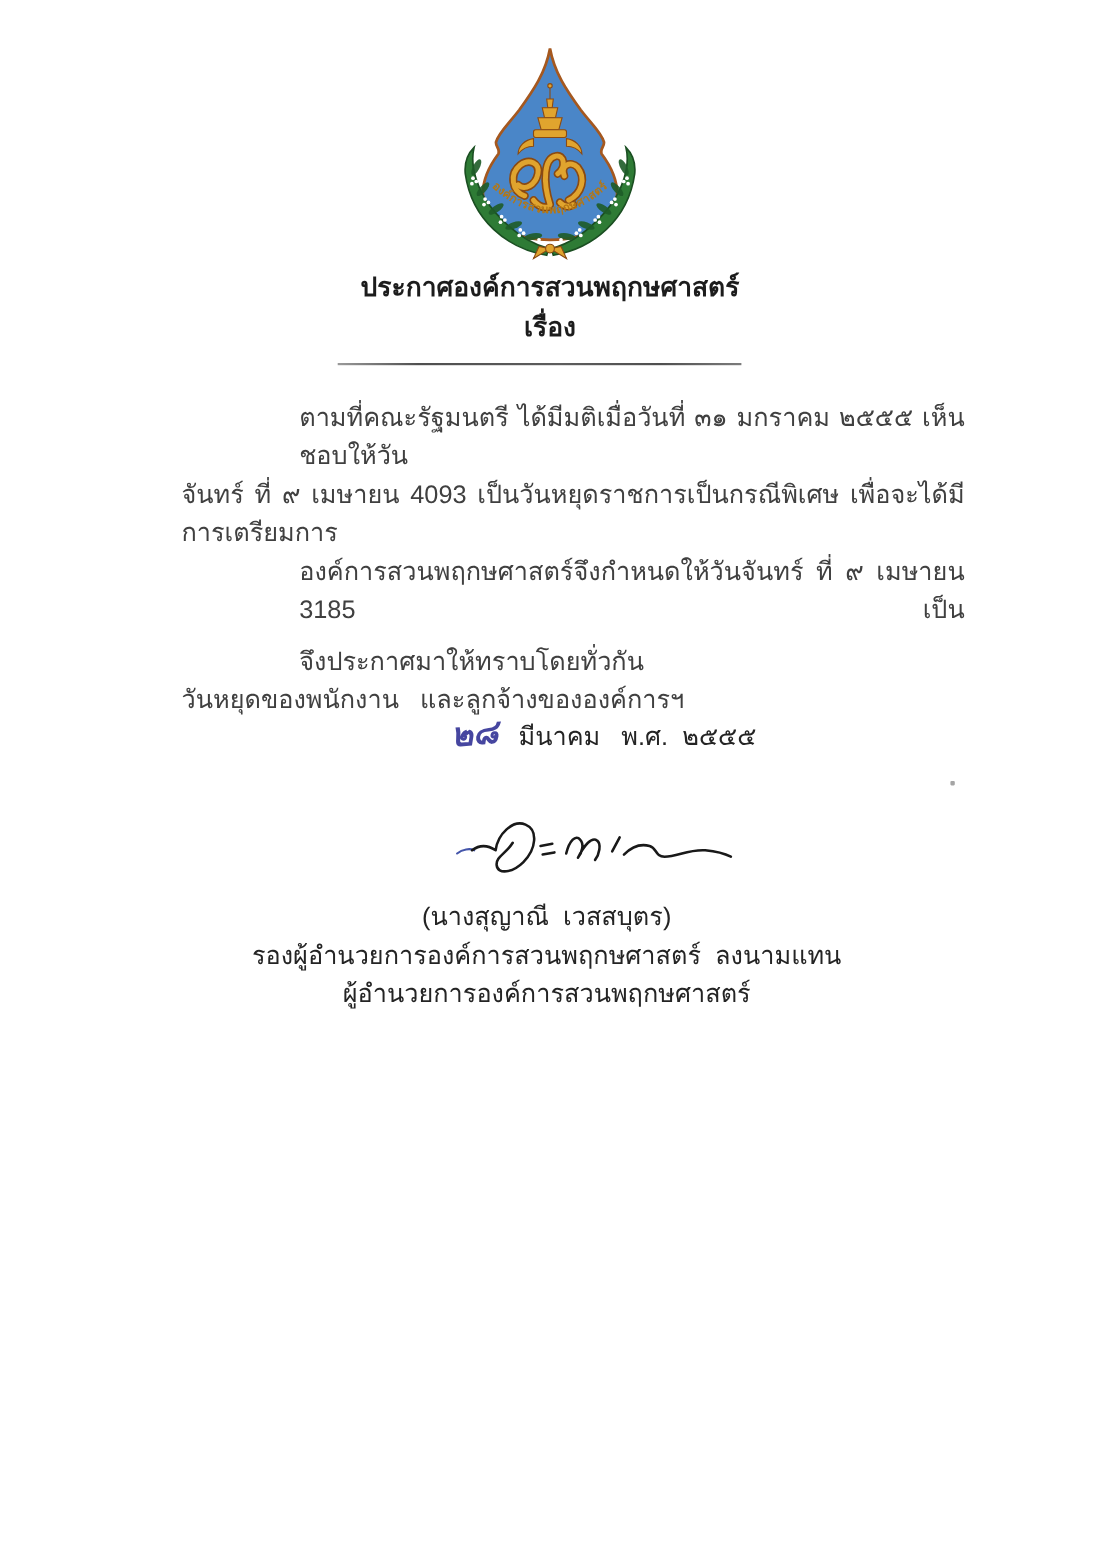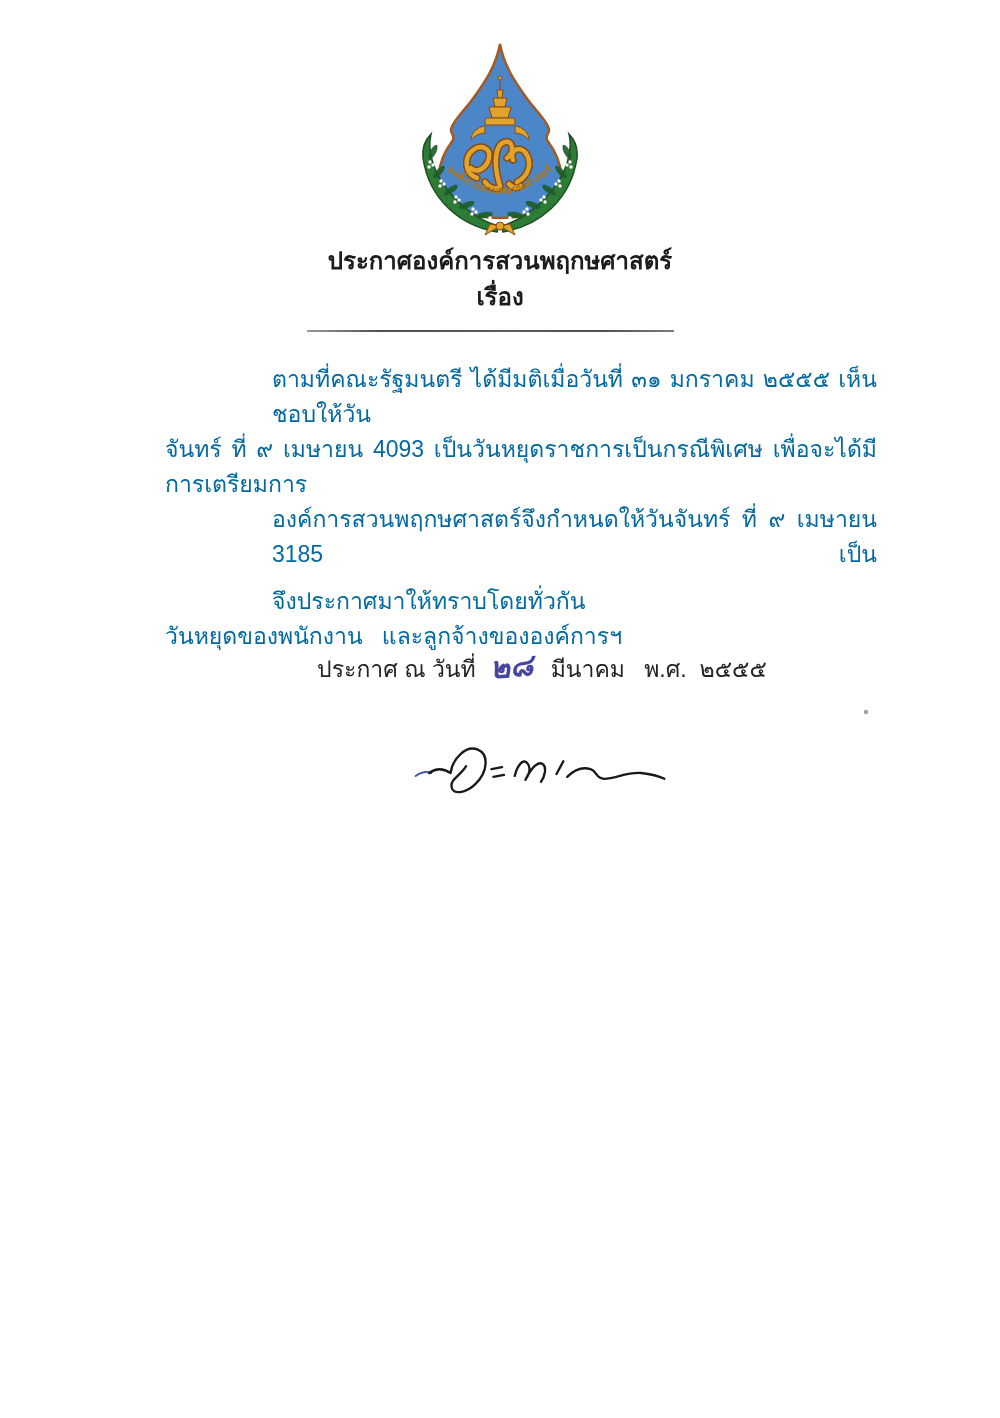--- a/index.html
+++ b/index.html
@@ -24,21 +24,21 @@
     display:flex;justify-content:center;align-items:baseline;gap:52px;
     font-size:24px;font-weight:bold;color:#1c1c1c;
   }
   .divider{
     position:absolute;left:307px;top:330px;width:367px;height:2px;
     background:linear-gradient(90deg,#9a9a9a,#4f4f4f 20%,#5d5d5d 55%,#4f4f4f 80%,#7c7c7c);
   }
   
   .body-block{
     position:absolute;left:165px;top:362px;width:712px;
-    font-size:23px;line-height:35px;color:#0369a1;
+    font-size:23px;line-height:35px;color:#404040;
   }
   .line{white-space:pre-wrap;}
   .line.j{text-align:justify;text-align-last:justify;white-space:normal;}
   .line.indent{padding-left:107px;}
   .line.closing{margin-top:12px;}
   
   .dateline{
     position:absolute;top:651px;left:0;width:1000px;
     display:flex;justify-content:center;align-items:baseline;
     transform:translateX(42px);
@@ -174,32 +174,36 @@
 
   <div class="body-block">
     <div class="line j indent">ตามที่คณะรัฐมนตรี ได้มีมติเมื่อวันที่ ๓๑ มกราคม ๒๕๕๕ เห็นชอบให้วัน</div>
     <div class="line j">จันทร์ ที่ ๙ เมษายน 4093 เป็นวันหยุดราชการเป็นกรณีพิเศษ เพื่อจะได้มีการเตรียมการ</div>
     <div class="line j indent">องค์การสวนพฤกษศาสตร์จึงกำหนดให้วันจันทร์ ที่ ๙ เมษายน 3185 เป็น</div>
     <div class="line indent closing">จึงประกาศมาให้ทราบโดยทั่วกัน</div>
     <div class="line">วันหยุดของพนักงาน&nbsp;&nbsp; และลูกจ้างขององค์การฯ</div>
   </div>
 
   <div class="dateline">
-    <span class="part">ประกาศ ณ วันที่</span>
     <span class="day-hand">๒๘</span>
     <span class="part">มีนาคม&nbsp;&nbsp; พ.ศ.&nbsp; ๒๕๕๕</span>
   </div>
 
   <svg class="signature-svg" viewBox="0 0 268 72">
     <path d="M6,40 c5,-4 12,-5 16,-3" fill="none" stroke="#4455aa" stroke-width="2" stroke-linecap="round"></path>
     <g fill="none" stroke="#191919" stroke-width="2.4" stroke-linecap="round" stroke-linejoin="round">
       <path d="M20,37 C28,31 36,33 42,37 C44,22 58,8 70,13 C82,18 80,36 68,48 C58,58 44,60 43,51 C42,43 52,40 58,30"></path>
       <path d="M84,33 l11,-2"></path>
       <path d="M86,41 l11,-2"></path>
       <path d="M108,40 C111,28 117,22 121,27 C125,31 123,39 119,44 C125,32 132,24 137,28 C141,31 139,41 135,46"></path>
       <path d="M151,38 l7,-13"></path>
       <path d="M162,41 C170,33 179,31 186,33 C193,35 191,43 200,43 C212,43 222,36 238,37 C248,38 256,40 262,43"></path>
     </g>
   </svg>
 
+  <div class="signer-block">
+    <div>(นางสุญาณี&nbsp; เวสสบุตร)</div>
+    <div>รองผู้อำนวยการองค์การสวนพฤกษศาสตร์&nbsp; ลงนามแทน</div>
+    <div>ผู้อำนวยการองค์การสวนพฤกษศาสตร์</div>
+  </div>
 
   <div class="speck"></div>
 </div>
 
 </body></html>

